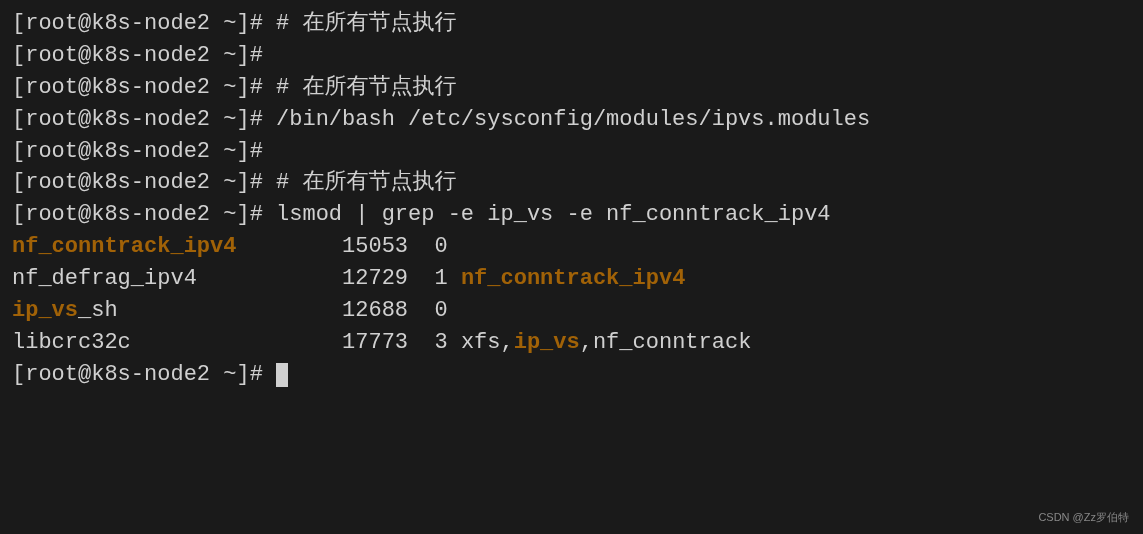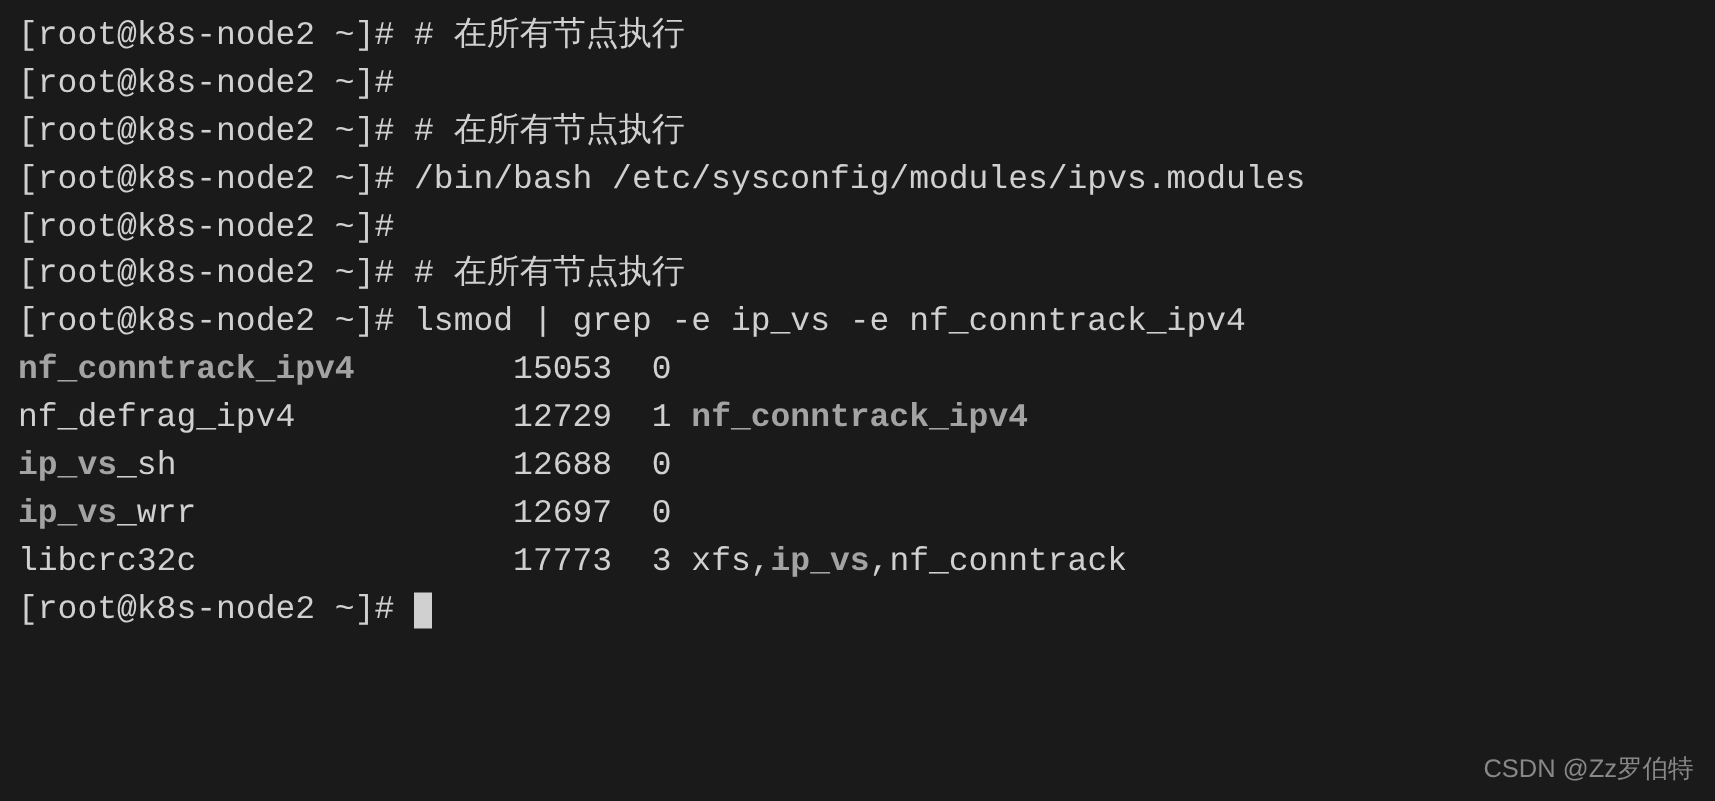--- a/index.html
+++ b/index.html
@@ -10,52 +10,51 @@
       font-size: 22px;
       line-height: 1.45;
       padding: 8px 12px;
       width: 1143px;
       height: 534px;
       overflow: hidden;
       position: relative;
     }
     .line { white-space: pre; }
     .hl {
-      color: #a3a3a3;
+      color: #a16207;
       font-weight: bold;
       text-align: right;
     }
     .cursor {
       display: inline-block;
       width: 12px;
       height: 24px;
       background: #d0d0d0;
       vertical-align: text-bottom;
     }
     .watermark {
       position: absolute;
       bottom: 8px;
       right: 14px;
       color: #888;
-      font-size: 17px;
+      font-size: 11px;
       font-family: sans-serif;
     }
   </style>
 </head>
 <body>
 
 <div id="term">
     <div class="line">[root@k8s-node2 ~]# # 在所有节点执行</div>
     <div class="line">[root@k8s-node2 ~]# </div>
     <div class="line">[root@k8s-node2 ~]# # 在所有节点执行</div>
     <div class="line">[root@k8s-node2 ~]# /bin/bash /etc/sysconfig/modules/ipvs.modules</div>
     <div class="line">[root@k8s-node2 ~]# </div>
     <div class="line">[root@k8s-node2 ~]# # 在所有节点执行</div>
     <div class="line">[root@k8s-node2 ~]# lsmod | grep -e ip_vs -e nf_conntrack_ipv4</div>
     <div class="line"><span><span class="hl">nf_conntrack_ipv4</span><span>     </span></span><span>   15053  0</span></div>
     <div class="line"><span><span>nf_defrag_ipv4        </span></span><span>   12729  1</span><span> </span><span class="hl">nf_conntrack_ipv4</span></div>
     <div class="line"><span><span class="hl">ip_vs</span><span>_sh              </span></span><span>   12688  0</span></div>
-    <div class="line"><span><span class="hl">ip_vs</span><span>_wrr             </span></span><span>   12697  0</span></div>
     <div class="line"><span><span>libcrc32c             </span></span><span>   17773  3</span><span> xfs,</span><span class="hl">ip_vs</span><span>,nf_conntrack</span></div>
     <div class="line"><span>[root@k8s-node2 ~]# </span><span class="cursor"></span></div>
   </div>
 
 <div class="watermark">CSDN @Zz罗伯特</div>
 
 </body></html>

